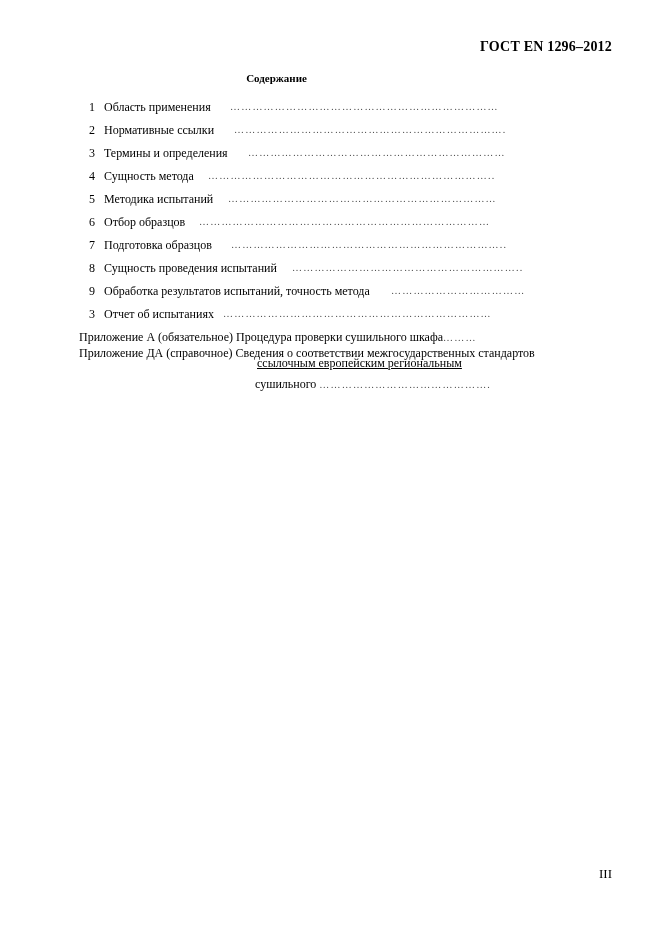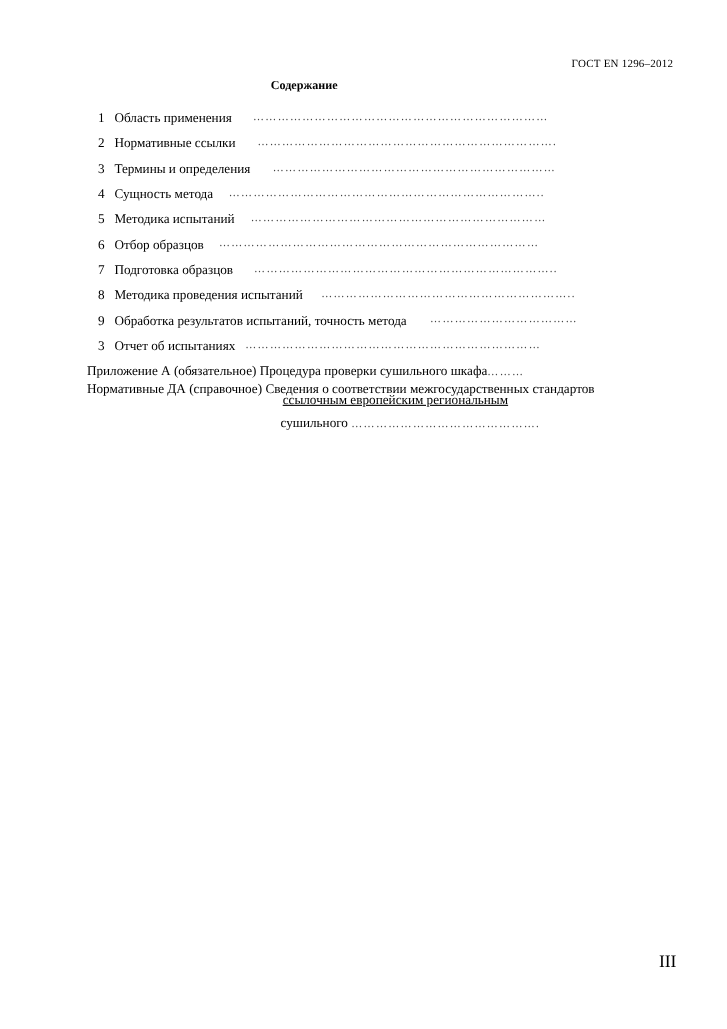--- a/index.html
+++ b/index.html
@@ -1,25 +1,25 @@
 <!DOCTYPE html>
 <html><head>
 <meta charset="utf-8">
 <style>
   html, body { margin:0; padding:0; }
   body { width:661px; height:935px; background:#ffffff; position:relative; overflow:hidden;
          font-family:"Liberation Serif", "DejaVu Serif", serif; color:#000; }
-  .header { position:absolute; top:53px; right:49px; font-weight:normal; font-size:10px; letter-spacing:0.2px; }
+  .header { position:absolute; top:39px; right:49px; font-weight:bold; font-size:14px; letter-spacing:0.2px; }
   .title { position:absolute; top:72px; left:0; width:535px; text-align:center; font-weight:bold; font-size:11px; padding-left:18px; box-sizing:border-box; }
   .row { position:absolute; left:0; height:16px; font-size:12px; white-space:nowrap; }
   .num { position:absolute; width:20px; text-align:right; left:75px; }
   .lbl { position:absolute; left:104px; }
   .dots { position:absolute; overflow:hidden; white-space:nowrap; color:#444; font-size:10px; letter-spacing:1.2px; }
   .app { position:absolute; font-size:12px; white-space:nowrap; }
-  .pageno { position:absolute; top:866px; left:599px; font-size:16px; }
+  .pageno { position:absolute; top:866px; left:599px; font-size:13px; }
 </style>
 </head>
 <body>
 
 <div class="header">ГОСТ EN 1296–2012</div>
 <div class="title">Содержание</div>
 
 <div>
   <div class="row" style="top:100px;">
     <span class="num">1</span>
@@ -51,42 +51,42 @@
     <span class="lbl">Отбор образцов</span>
     <span class="dots" style="left:199px;width:337px;top:1px;">……………………………………………………………………</span>
   </div>
   <div class="row" style="top:238px;">
     <span class="num">7</span>
     <span class="lbl">Подготовка образцов</span>
     <span class="dots" style="left:231px;width:305px;top:1px;">………………………………………………………………..</span>
   </div>
   <div class="row" style="top:261px;">
     <span class="num">8</span>
-    <span class="lbl">Методика проведения испытаний</span>
+    <span class="lbl">Сущность проведения испытаний</span>
     <span class="dots" style="left:292px;width:244px;top:1px;">……………………………………………………..</span>
   </div>
   <div class="row" style="top:284px;">
     <span class="num">9</span>
     <span class="lbl">Обработка результатов испытаний, точность метода</span>
     <span class="dots" style="left:391px;width:142px;top:1px;">………………………………</span>
   </div>
   <div class="row" style="top:307px;">
     <span class="num">3</span>
     <span class="lbl">Отчет об испытаниях</span>
     <span class="dots" style="left:223px;width:313px;top:1px;">………………………………………………………………</span>
   </div>
 </div>
 
 <div>
   <div class="app" style="top:330px;left:79px;">
     <span>Приложение А (обязательное)</span>
     <span>Процедура проверки сушильного шкафа</span><span class="dots" style="position:static;font-size:10px;">………</span>
   </div>
   <div class="app" style="top:346px;left:79px;">
-    <span>Нормативные ДА (справочное)</span>
+    <span>Приложение ДА (справочное)</span>
     <span>Сведения о соответствии межгосударственных стандартов</span>
   </div>
   <div class="app" style="top:356px;left:257px;text-decoration:underline;">ссылочным европейским региональным</div>
   <div class="app" style="top:377px;left:255px;">
     <span>сушильного</span>
     <span class="dots" style="position:static;font-size:10px;">……………………………………….</span>
   </div>
 </div>
 
 <div class="pageno">III</div>

